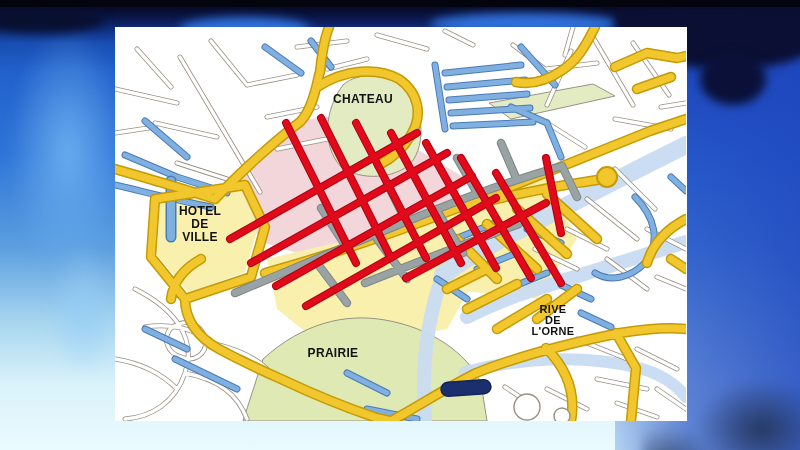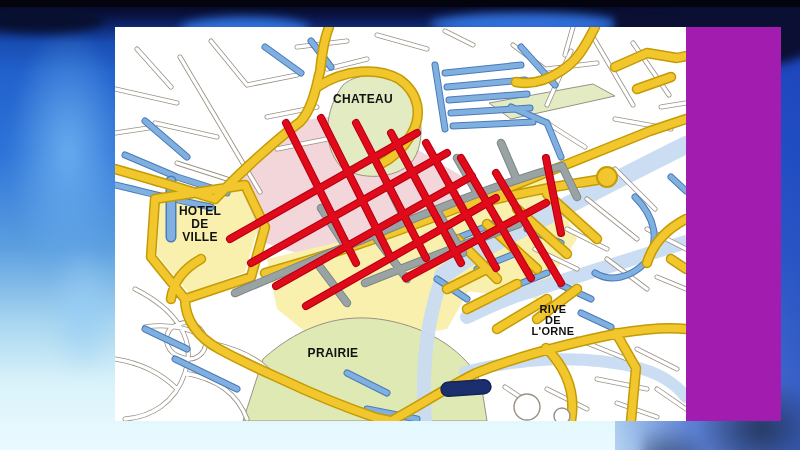--- a/index.html
+++ b/index.html
@@ -27,21 +27,21 @@
   #continent-left{position:absolute;left:8px;top:26px;width:120px;height:255px;filter:blur(6px);
     background:radial-gradient(closest-side,rgba(111,178,240,.9),rgba(111,178,240,0));}
   #continent-left2{position:absolute;left:48px;top:245px;width:70px;height:130px;filter:blur(7px);
     background:radial-gradient(closest-side,rgba(150,205,245,.8),rgba(150,205,245,0));}
   #br-dark{position:absolute;right:-12px;bottom:-18px;width:170px;height:130px;filter:blur(4px);
     background:
       radial-gradient(95px 72px at 70% 70%,rgba(32,48,80,.85),rgba(32,48,80,0) 70%),
       radial-gradient(70px 52px at 15% 95%,rgba(40,60,95,.75),rgba(40,60,95,0) 70%);}
 
   
-  #city-map{position:absolute;left:115px;top:27px;width:666px;height:394px;background:#a21caf;}
+  #city-map{position:absolute;left:115px;top:27px;width:572px;height:394px;background:#ffffff;}
   #city-map svg{display:block;width:571px;height:394px;}
 
   .rd{fill:none;stroke-linecap:round;stroke-linejoin:round;}
   .street-e{stroke-width:5;}
   .street-f{stroke-width:3.4;}
   .blue-e{stroke-width:7;}
   .blue-f{stroke-width:5;}
   .canal-e{stroke-width:11;}
   .canal-f{stroke-width:8;}
   .yellow-e{stroke-width:10.5;}

